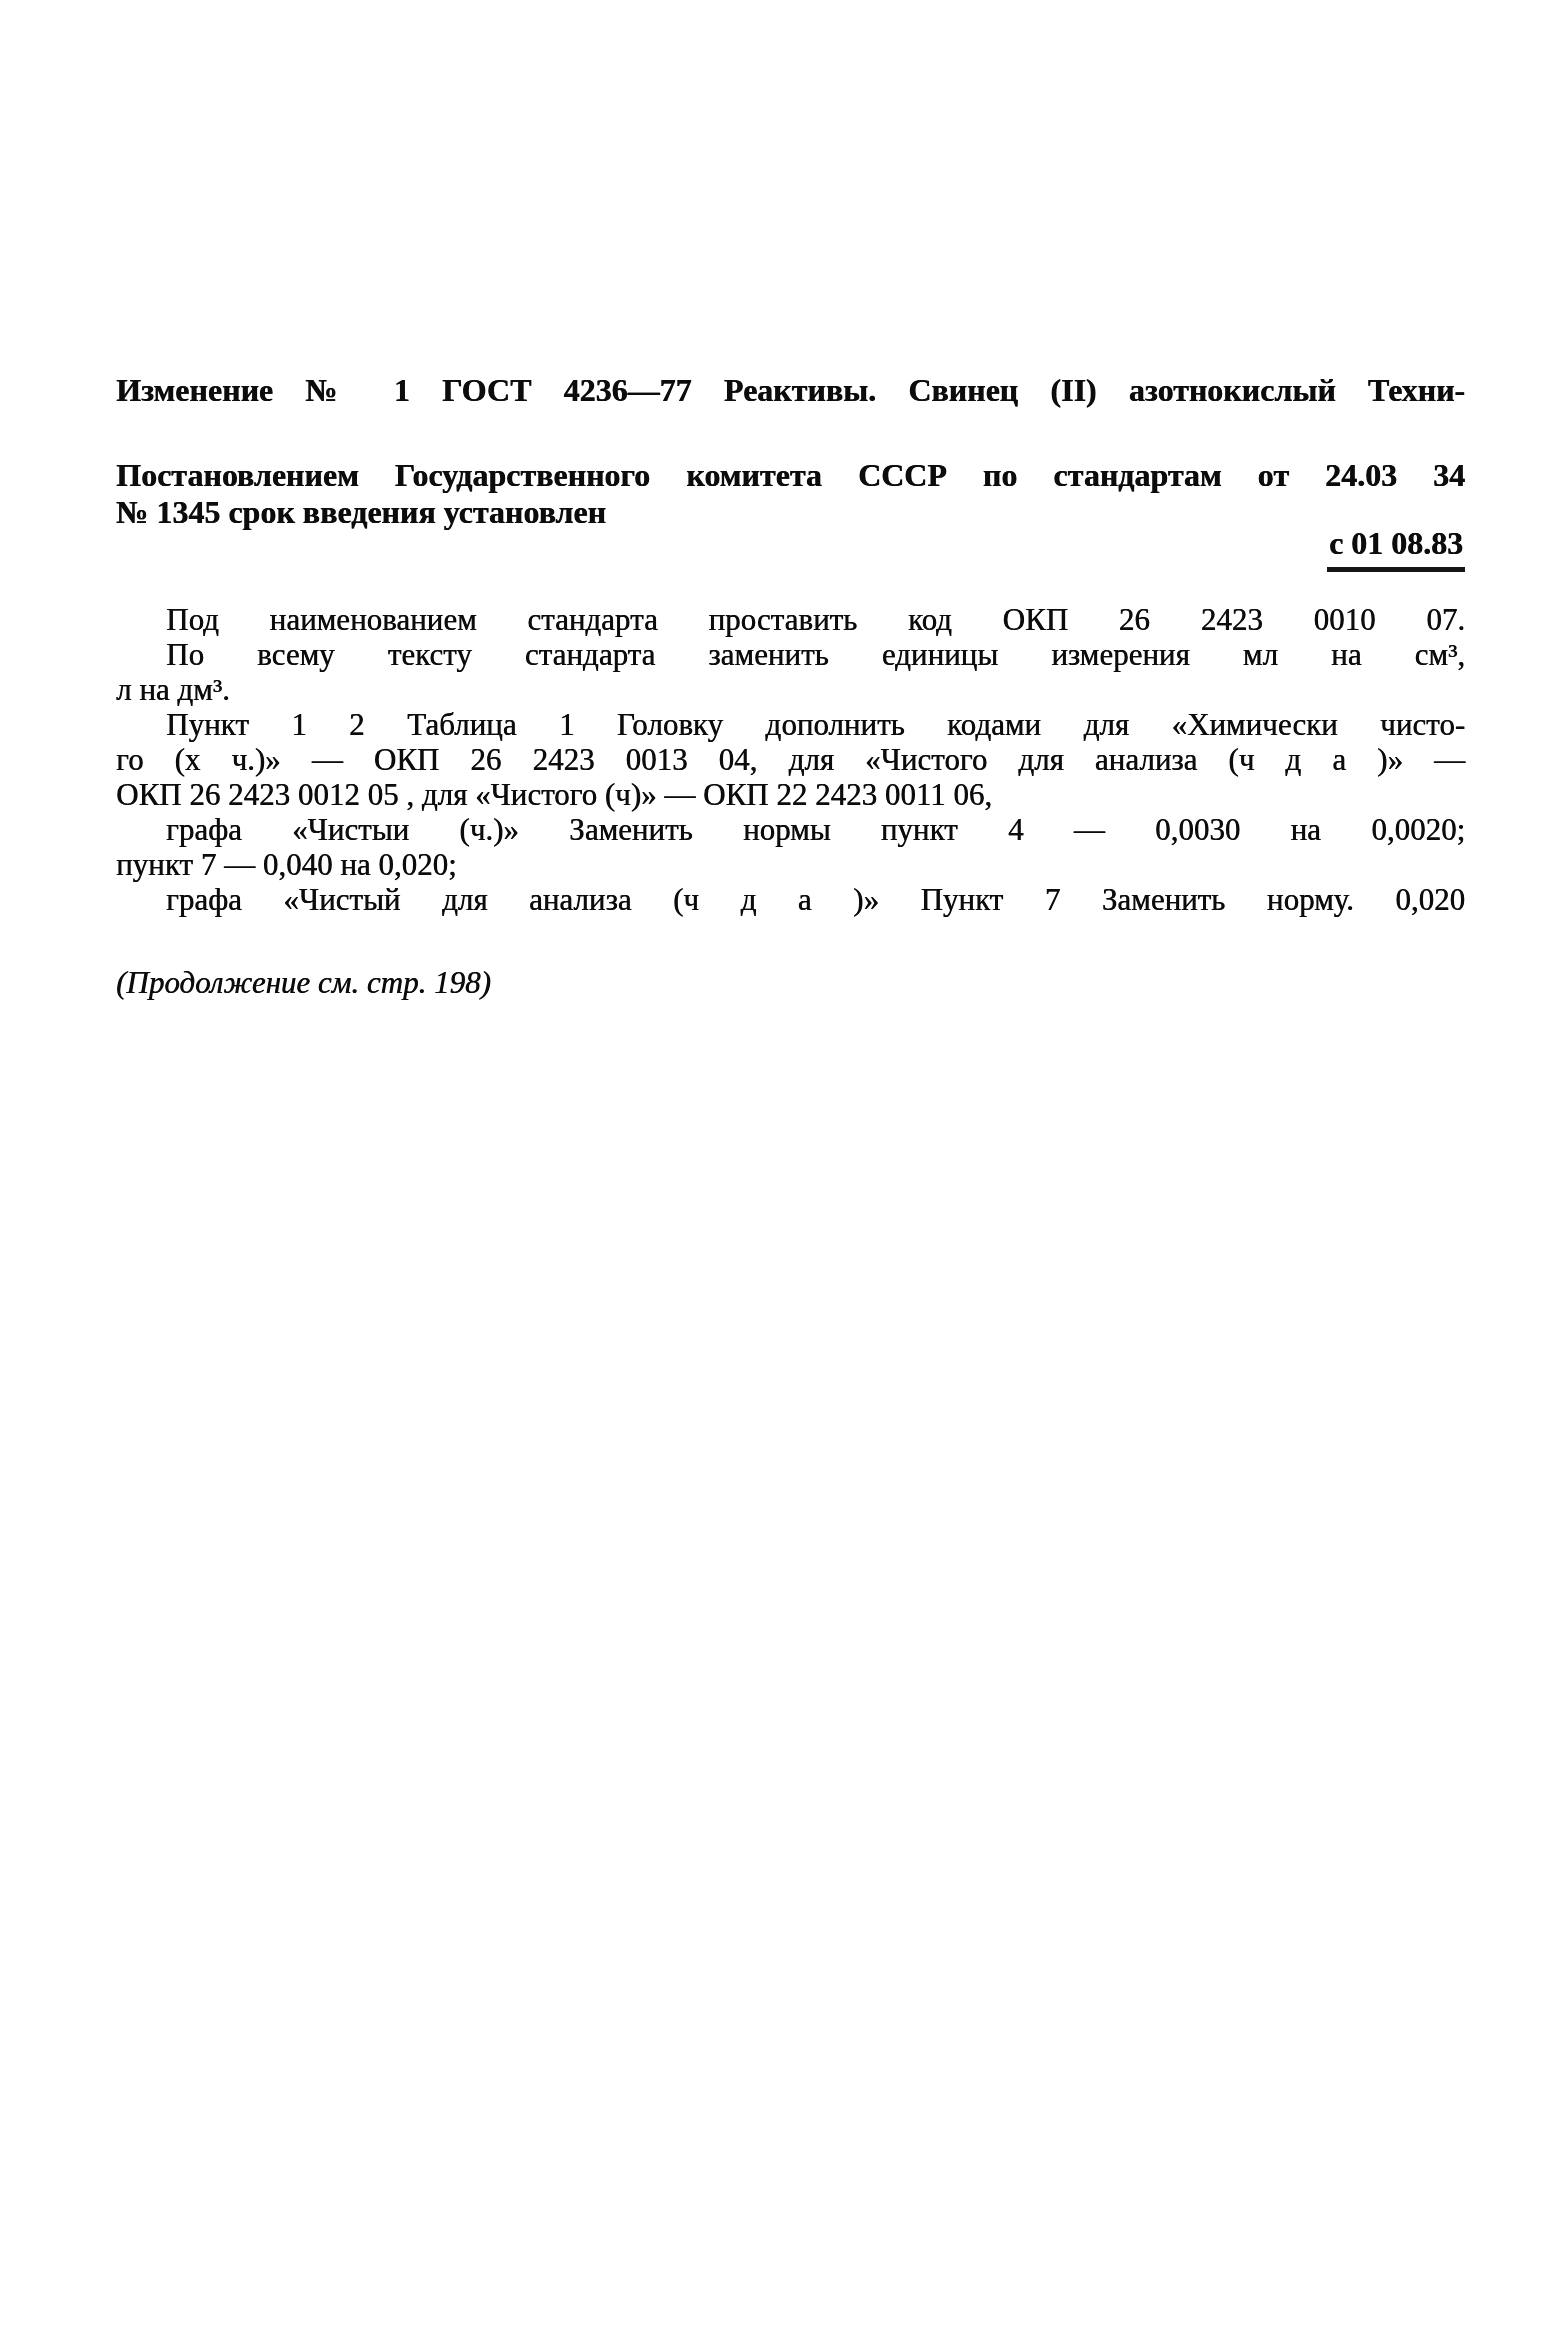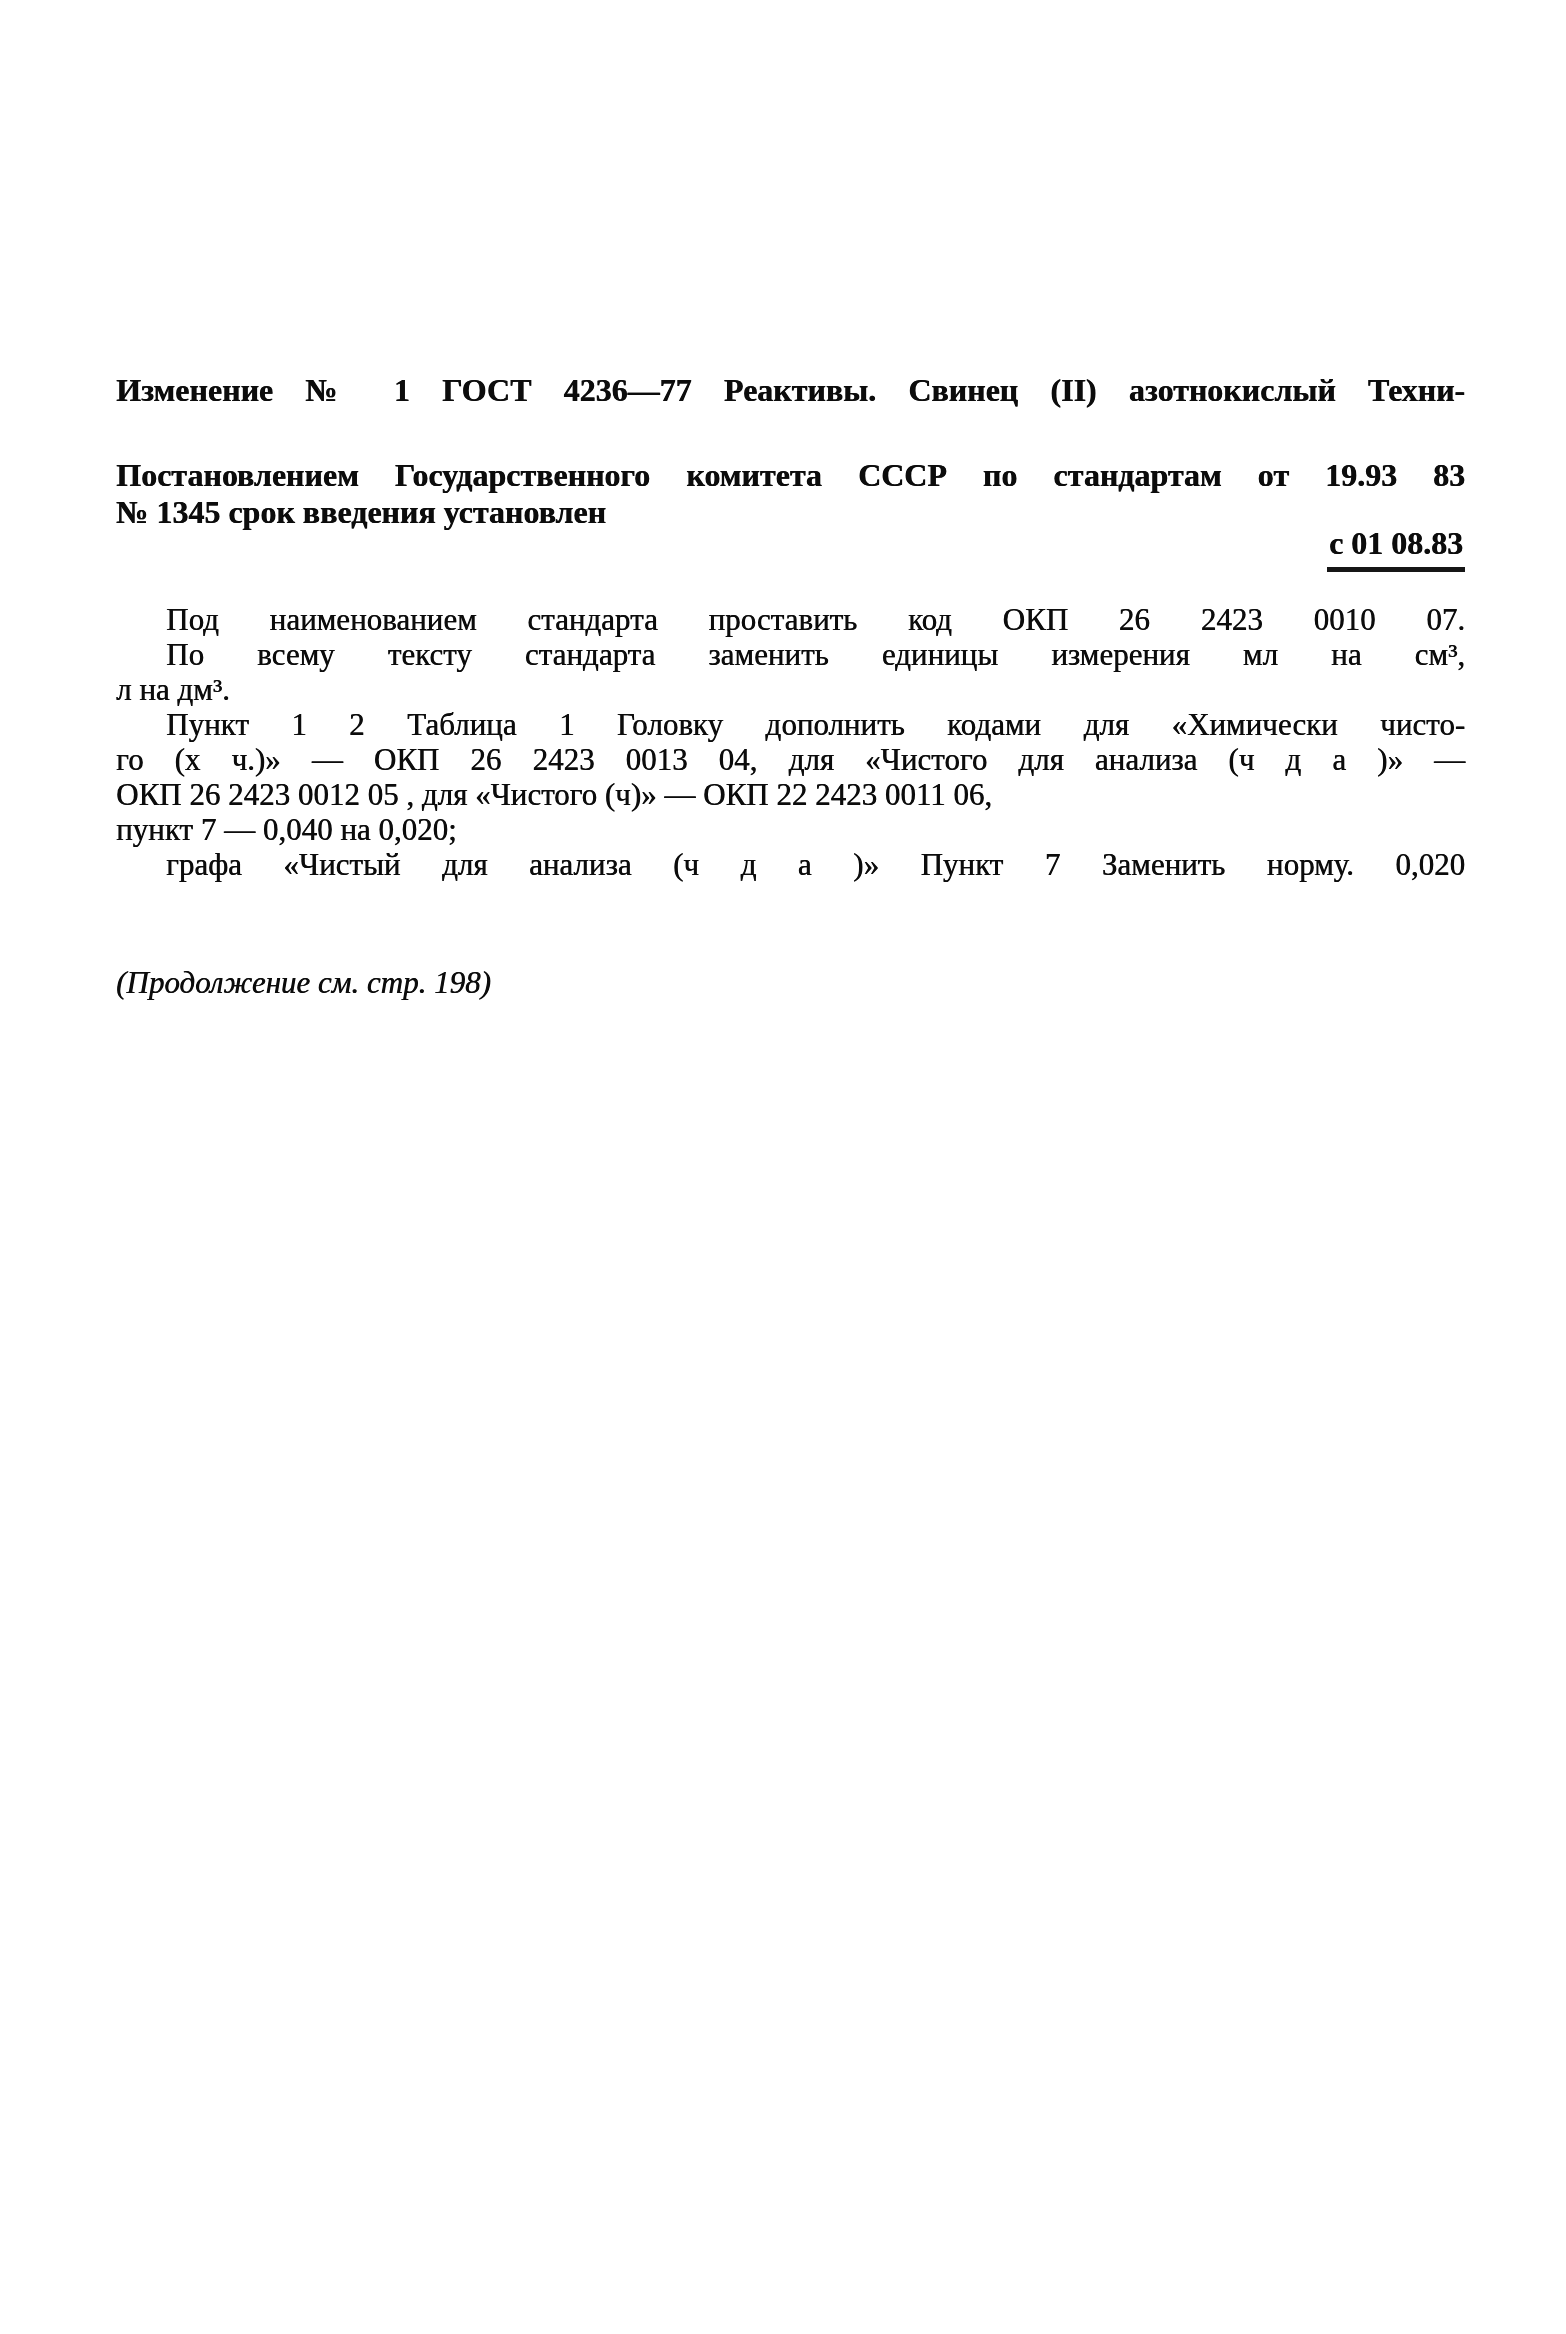--- a/index.html
+++ b/index.html
@@ -65,35 +65,36 @@
 </head>
 <body>
 
 <div class="page">
 
   <div class="col title">
     <div class="line j">Изменение № 1 ГОСТ 4236—77 Реактивы. Свинец (II) азотнокислый Техни-</div>
   </div>
 
   <div class="col decree">
-    <div class="line j">Постановлением Государственного комитета СССР по стандартам от 19.93 83</div>
+    <div class="line j">Постановлением Государственного комитета СССР по стандартам от 24.03 34</div>
     <div class="line">№ 1345 срок введения установлен</div>
   </div>
 
   <div class="col date-line">
     <span class="u">с 01 08.83</span>
   </div>
 
   <div class="col body-text">
     <div class="line ind j">Под наименованием стандарта проставить код ОКП 26 2423 0010 07.</div>
     <div class="line ind j">По всему тексту стандарта заменить единицы измерения мл на см³,</div>
     <div class="line">л на дм³.</div>
     <div class="line ind j">Пункт 1 2 Таблица 1 Головку дополнить кодами для «Химически чисто-</div>
     <div class="line j">го (х ч.)» — ОКП 26 2423 0013 04, для «Чистого для анализа (ч д а )» —</div>
     <div class="line">ОКП 26 2423 0012 05 , для «Чистого (ч)» — ОКП 22 2423 0011 06,</div>
+    <div class="line ind j">графа «Чистыи (ч.)» Заменить нормы пункт 4 — 0,0030 на 0,0020;</div>
     <div class="line">пункт 7 — 0,040 на 0,020;</div>
     <div class="line ind j">графа «Чистый для анализа (ч д а )» Пункт 7 Заменить норму. 0,020</div>
   </div>
 
   <div class="col cont">(Продолжение см. стр. 198)</div>
 
 </div>
 
 
 </body></html>

